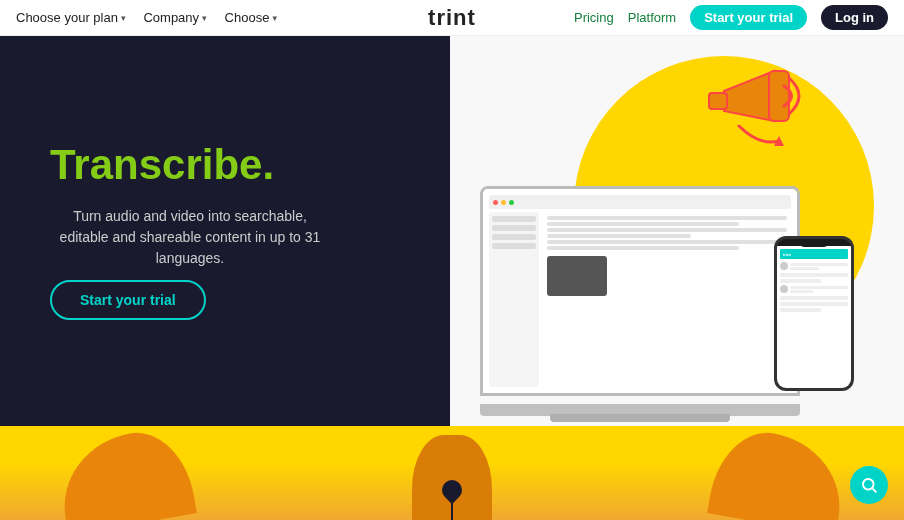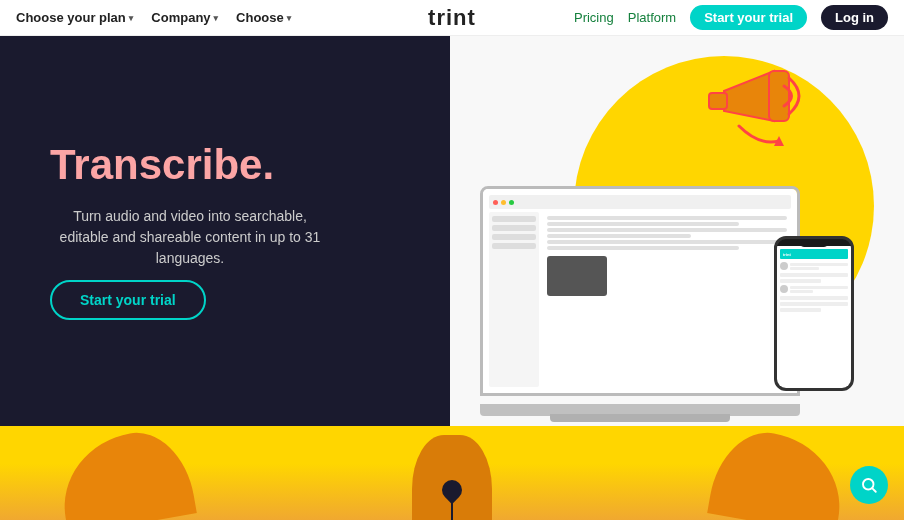--- a/index.html
+++ b/index.html
@@ -22,21 +22,21 @@
       align-items: center;
       gap: 18px;
     }
     .nav-item {
       display: flex;
       align-items: center;
       gap: 3px;
       font-size: 13px;
       color: #222;
       cursor: pointer;
-      font-weight: 700;
+      font-weight: 400;
     }
     .nav-center {
       position: absolute;
       left: 50%;
       transform: translateX(-50%);
       font-size: 22px;
       font-weight: 700;
       color: #222;
       letter-spacing: 1px;
     }
@@ -86,21 +86,21 @@
     .left-panel {
       width: 450px;
       background: #1a1a2e;
       display: flex;
       flex-direction: column;
       justify-content: center;
       align-items: flex-start;
       padding: 40px 50px;
     }
     .hero-title {
-      color: #fca5a5;
+      color: #84cc16;
       font-size: 42px;
       font-weight: 800;
       line-height: 1.1;
       margin-bottom: 18px;
     }
     .hero-subtitle {
       color: #ccc;
       font-size: 14px;
       line-height: 1.5;
       text-align: center;

